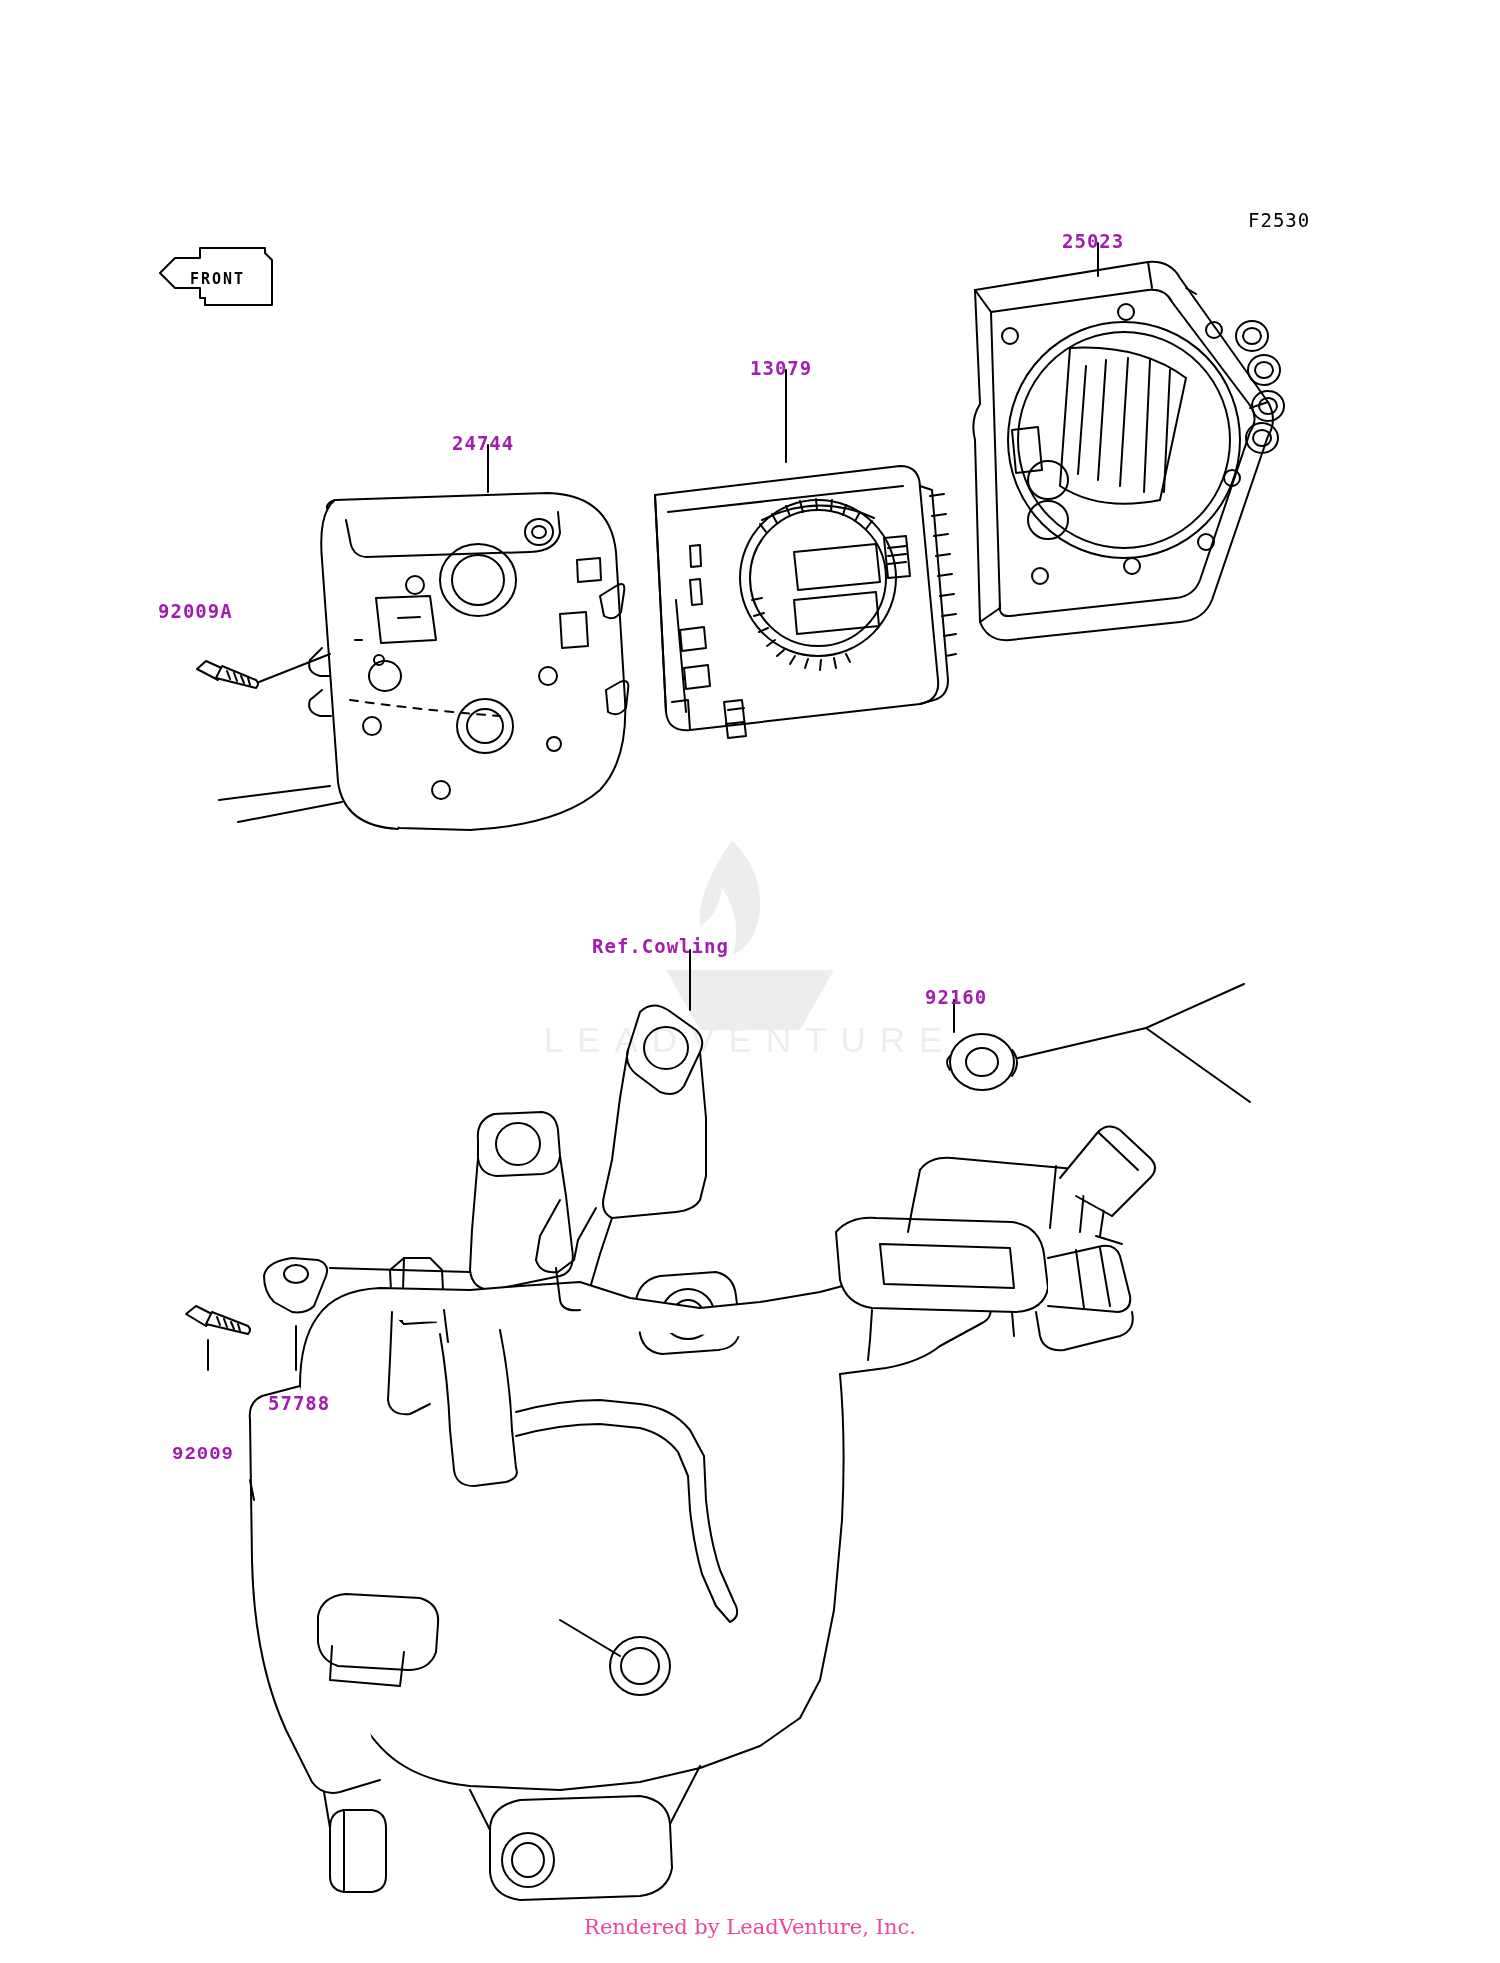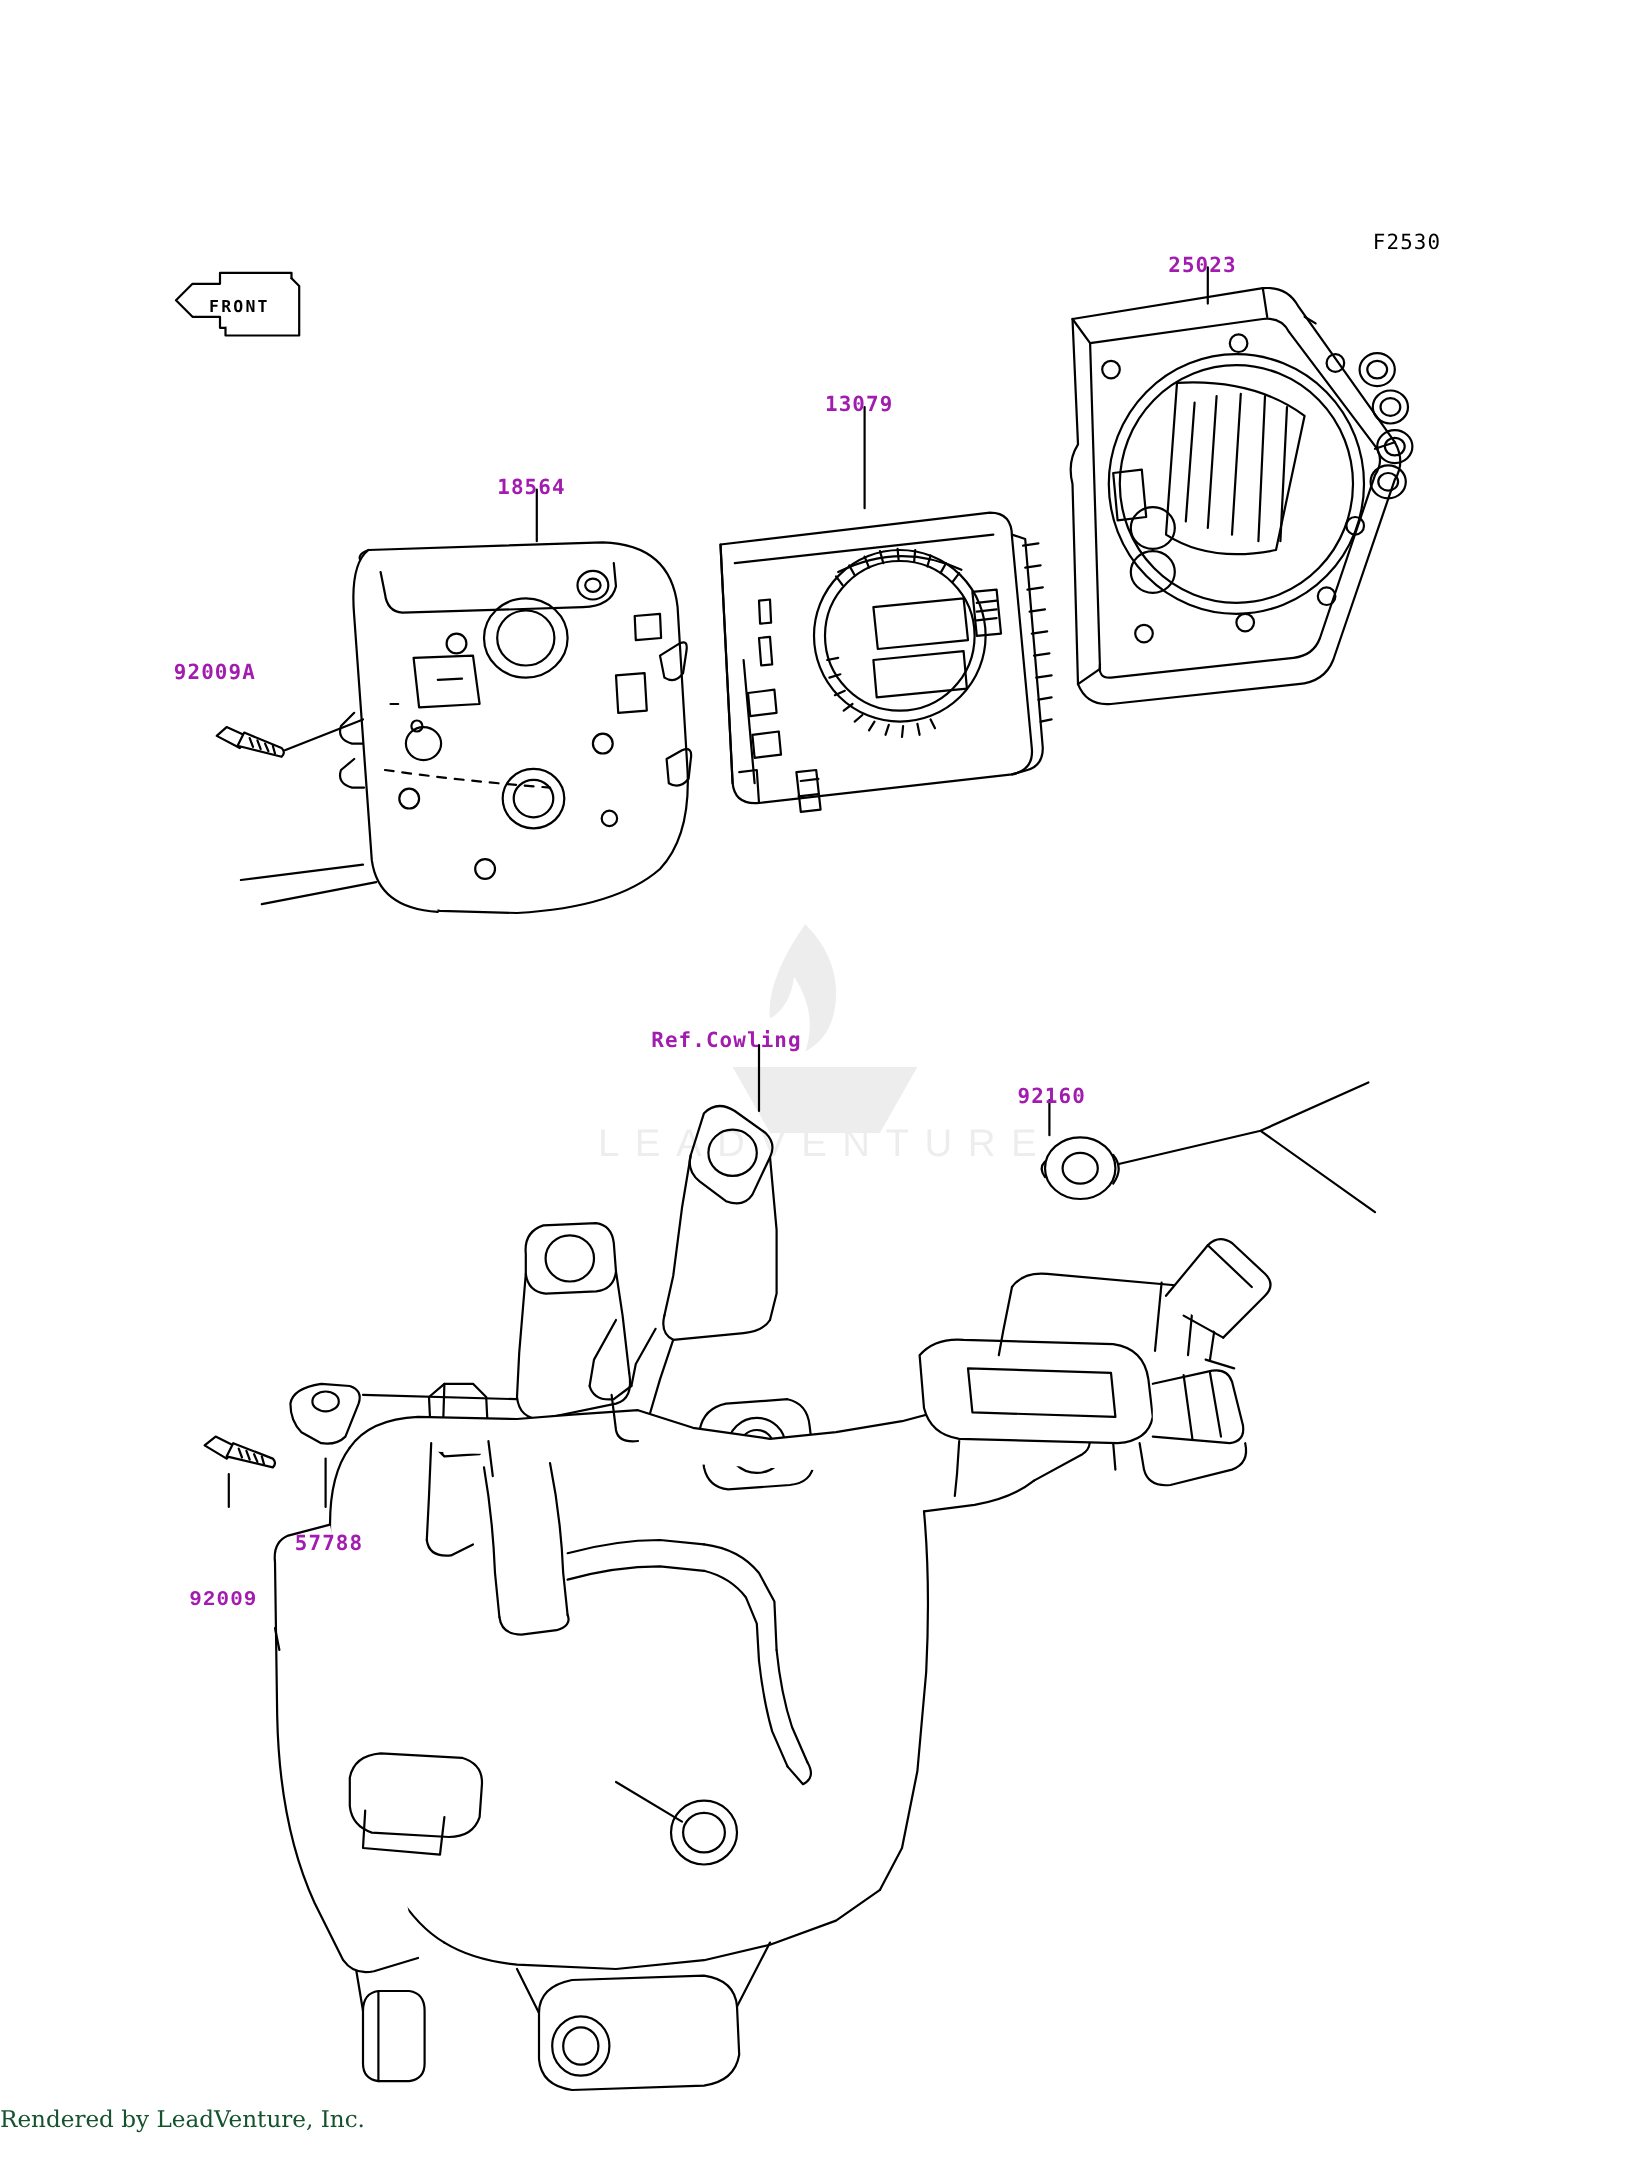--- a/index.html
+++ b/index.html
@@ -40,24 +40,24 @@
     font-size: 19px;
     letter-spacing: 1px;
     color: #000000;
     white-space: nowrap;
   }
   .footer {
     position: absolute;
     left: 0;
     right: 0;
     bottom: 24px;
-    text-align: left;
+    text-align: center;
     font-family: "DejaVu Serif", serif;
     font-size: 21px;
-    color: #14532d;
+    color: #ec4899;
   }
   .front-badge {
     position: absolute;
     left: 160px;
     top: 250px;
     width: 100px;
     height: 62px;
   }
   .front-badge .txt {
     position: absolute;
@@ -368,21 +368,21 @@
   <div class="watermark">
     <svg viewBox="0 0 560 200" width="560" height="200">
       <path d="M262 10 Q292 40 290 78 Q288 112 262 126 Q274 92 252 58 Q248 86 230 96 Q226 62 262 10 Z" fill="#111"></path>
       <path d="M196 140 L364 140 L280 288 Z" fill="#111"></path>
     </svg>
     <div class="wm-text">LEADVENTURE</div>
   </div>
 
   <div class="label" style="left:1062px; top:230px;">25023</div>
   <div class="label" style="left:750px; top:357px;">13079</div>
-  <div class="label" style="left:452px; top:432px;">18564</div>
+  <div class="label" style="left:452px; top:432px;">24744</div>
   <div class="label" style="left:158px; top:600px;">92009A</div>
   <div class="label" style="left:592px; top:935px;">Ref.Cowling</div>
   <div class="label" style="left:925px; top:986px;">92160</div>
   <div class="label" style="left:268px; top:1392px;">57788</div>
   <div class="label" style="left:172px; top:1443px;font-family:Liberation Mono, monospace;">92009</div>
 
   <div class="sheet-code" style="left:1248px; top:209px;">F2530</div>
 
   <div class="footer">Rendered by LeadVenture, Inc.</div>
 

